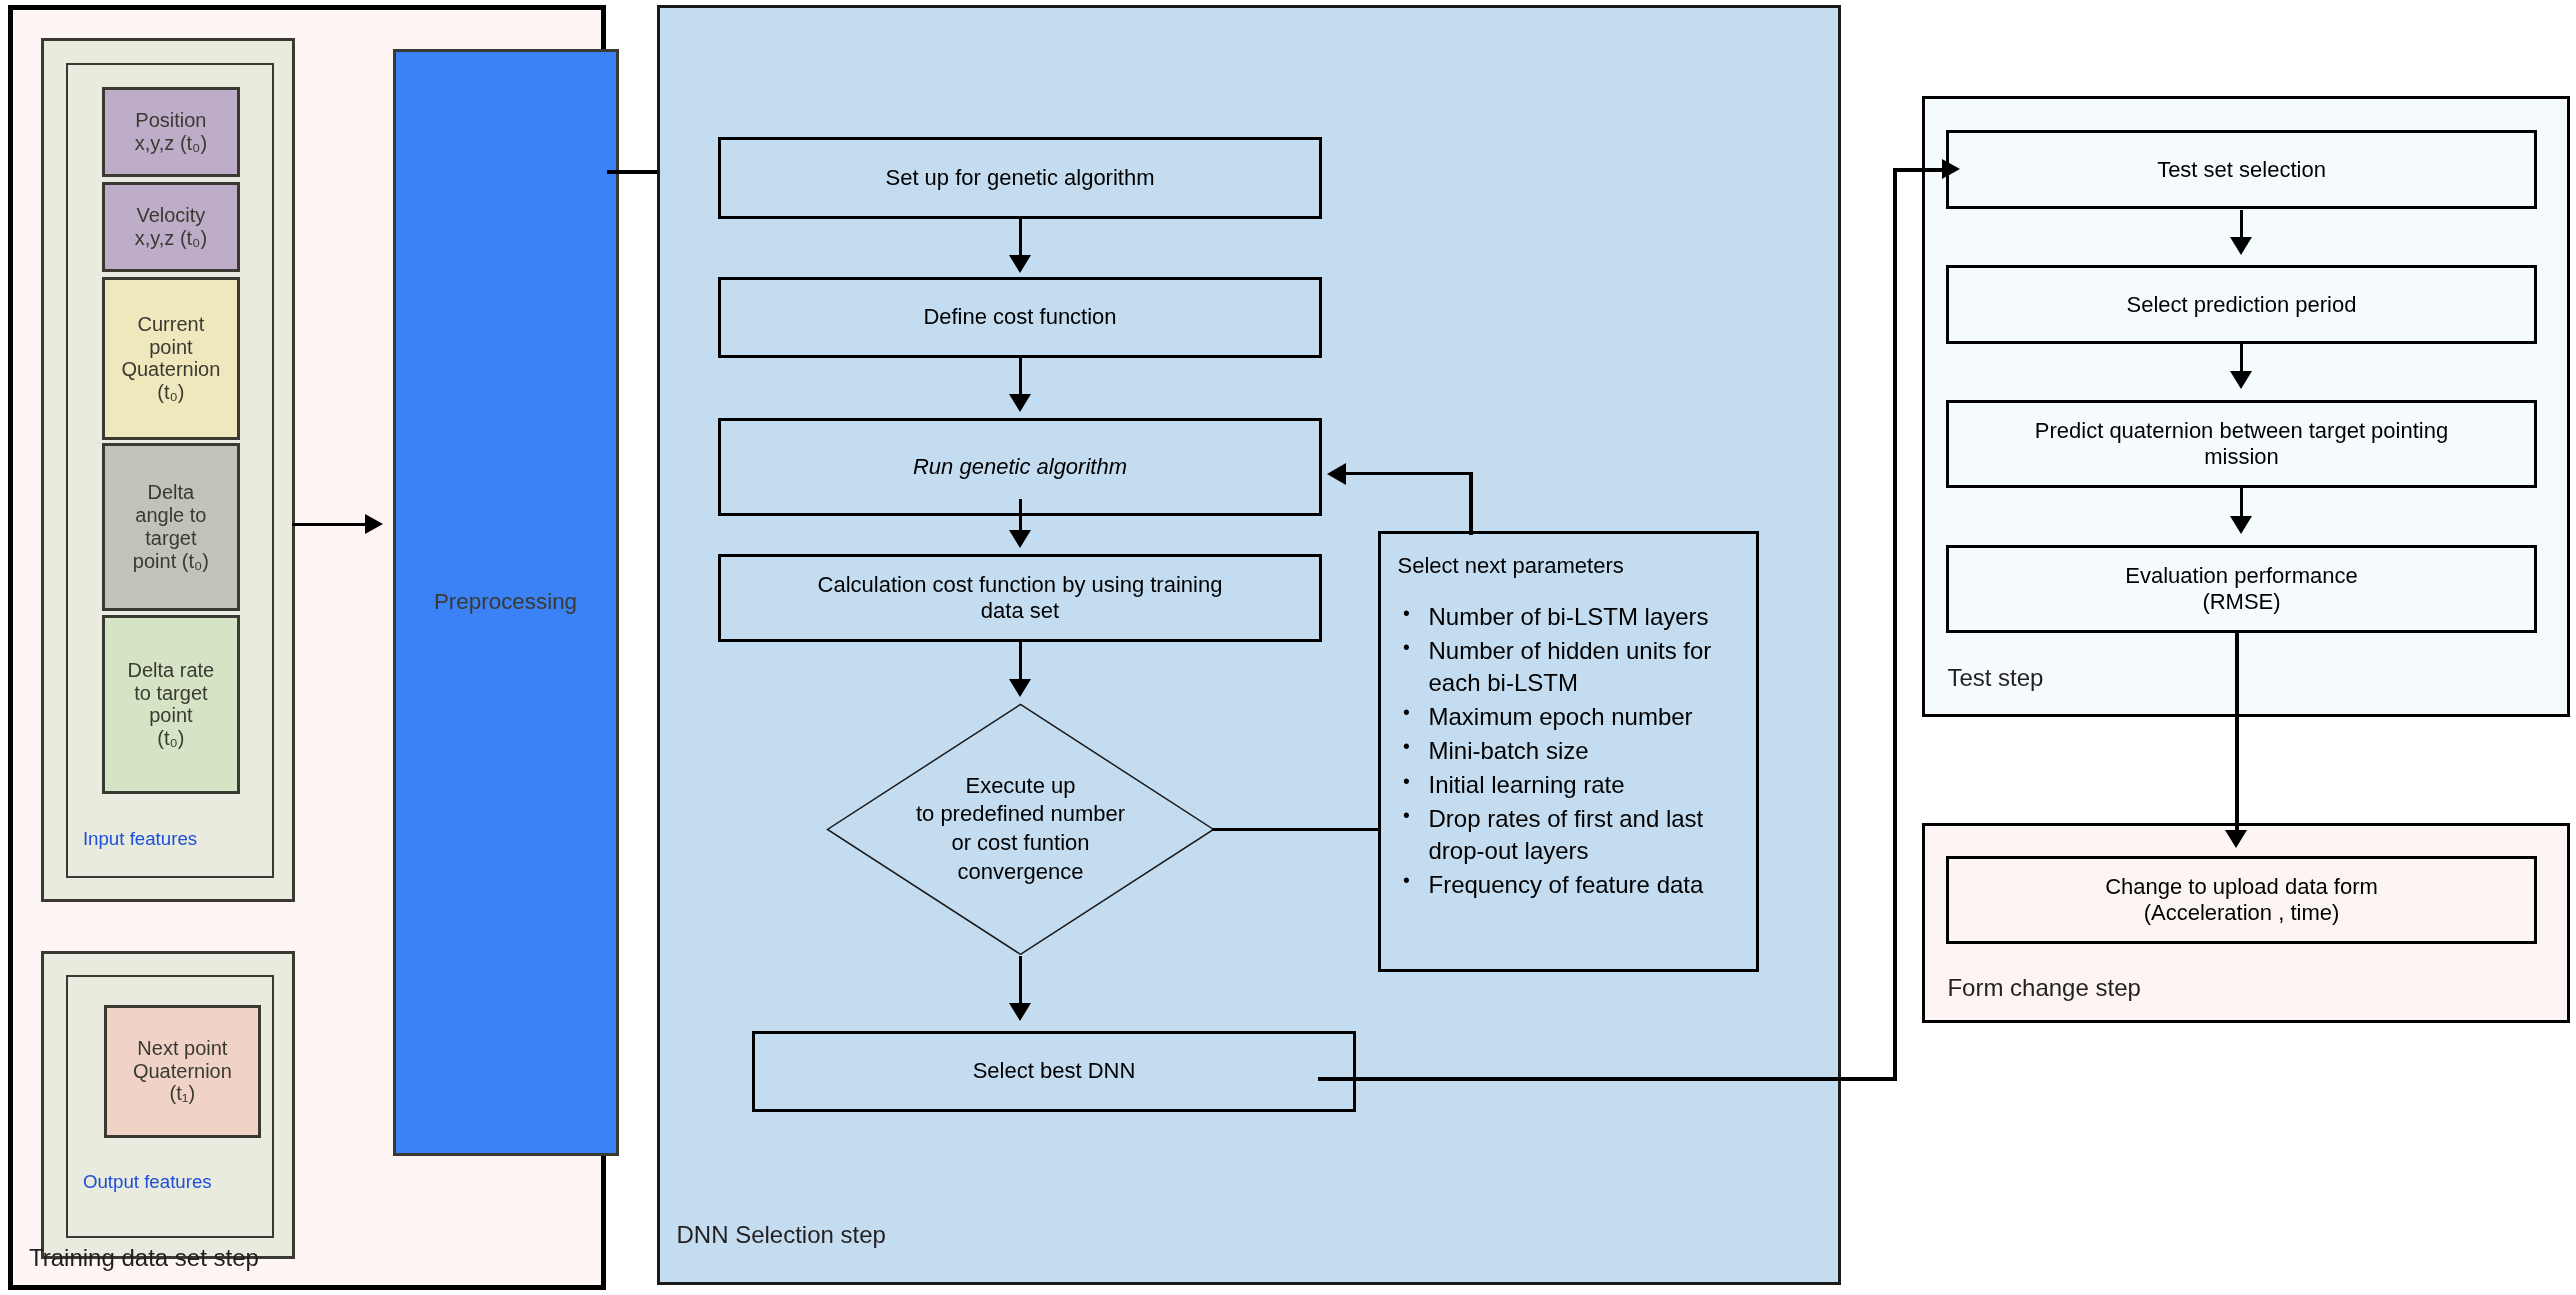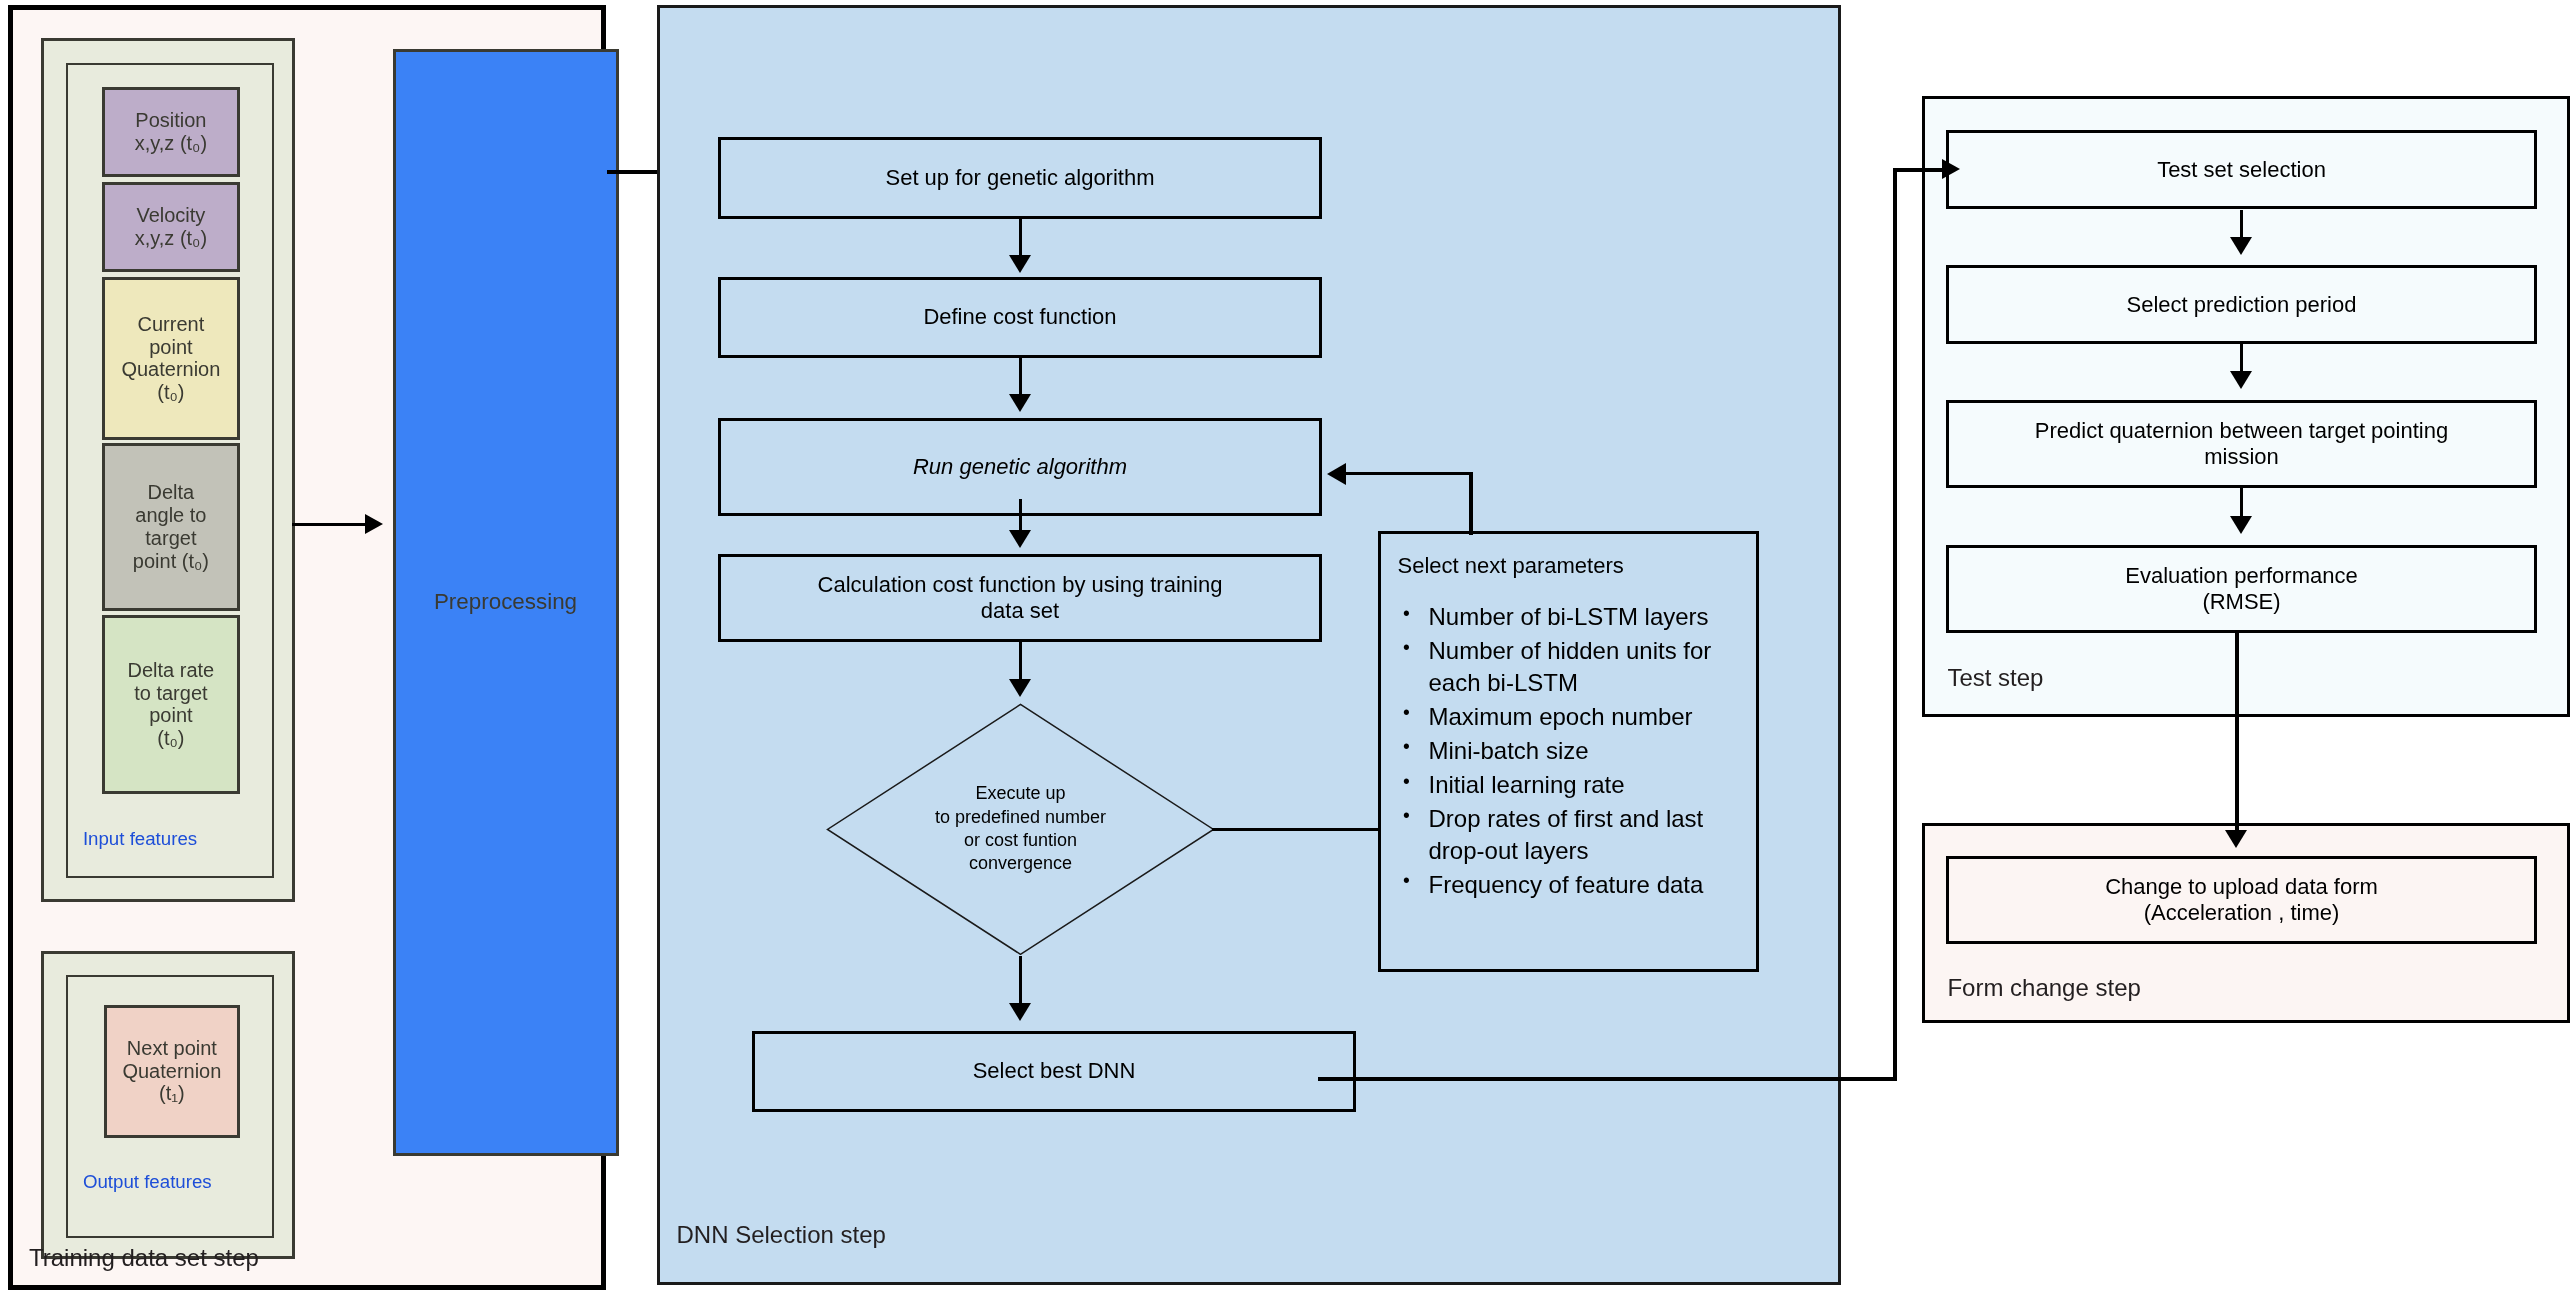--- a/index.html
+++ b/index.html
@@ -108,21 +108,21 @@
   }
   .parambox li::before{
     content:"\2022";position:absolute;left:-25.4px;top:-0.7px;font-size:19.4px;
   }
 
   
   .diamond-wrap{position:absolute;}
   .diamond-shape{position:absolute;inset:0;}
   .diamond-text{
     position:absolute;inset:0;display:flex;align-items:center;justify-content:center;
-    text-align:center;font-size:18px;line-height:1.30;color:#000;
+    text-align:center;font-size:22px;line-height:1.30;color:#000;
   }
 
   
   .ln{position:absolute;background:#000000;}
   .ln-h{height:3.7px;}
   .ln-v{width:3.7px;}
   .ln-thin-h{height:3px;}
   .ln-thin-v{width:3px;}
   .arrow-d{
     position:absolute;width:0;height:0;
@@ -190,21 +190,21 @@
             <span>(t₀)</span>
           </span>
         </div>
 
         <div class="group-label" style="left:15px;top:763px;">Input features</div>
       </div>
     </div>
 
     <div class="group-output">
       <div class="group-output-inner">
-        <div class="feat" style="left:36px;top:28px;width:136px;height:133px;background:#f0d2c6;position:absolute;">
+        <div class="feat" style="left:36px;top:28px;width:157px;height:133px;background:#f0d2c6;position:absolute;">
           <span>
             <span>Next point</span><br>
             <span>Quaternion</span><br>
             <span>(t₁)</span>
           </span>
         </div>
         <div class="group-label" style="left:15px;top:194px;">Output features</div>
       </div>
     </div>
 

